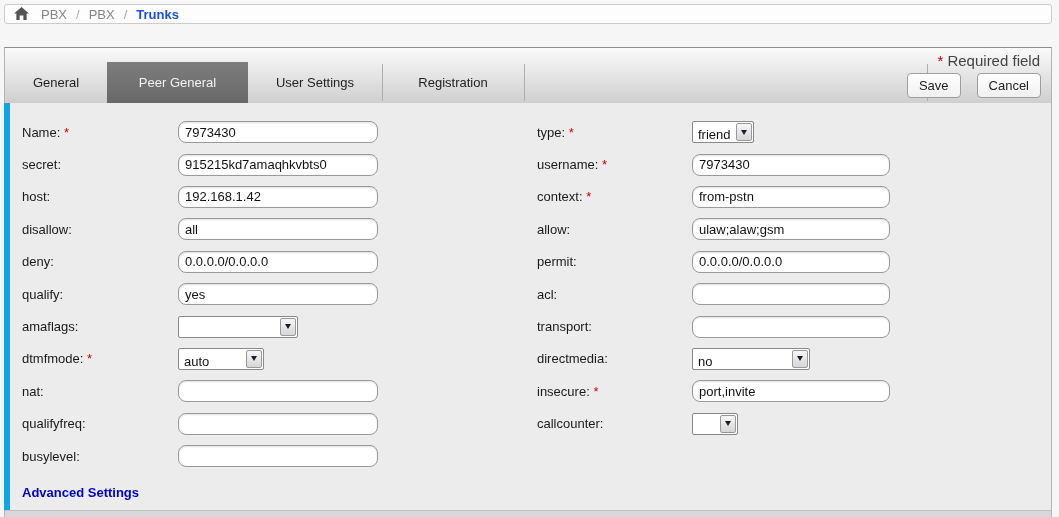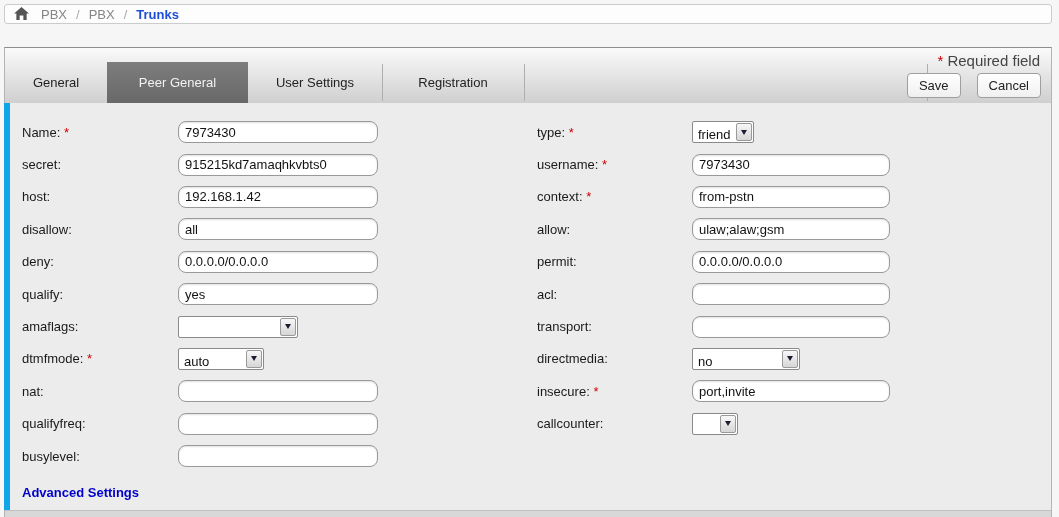--- a/index.html
+++ b/index.html
@@ -113,21 +113,21 @@
   }
   .select .sel-btn .arrow {
     width: 0; height: 0;
     border-left: 3.5px solid transparent;
     border-right: 3.5px solid transparent;
     border-top: 5px solid #1b1b33;
   }
   .w-type { width: 62px; }
   .w-amaflags { width: 120px; }
   .w-dtmfmode { width: 86px; }
-  .w-directmedia { width: 108px; }
+  .w-directmedia { width: 118px; }
   .w-callcounter { width: 46px; }
   .advanced-link-row { height: 28px; display: flex; align-items: center; margin-top: 6px; }
   .advanced-link {
     font-size: 13px; font-weight: bold; color: #0000cc;
     text-decoration: none; cursor: pointer; text-align: center;
   }
 </style>
 </head>
 <body>
 

